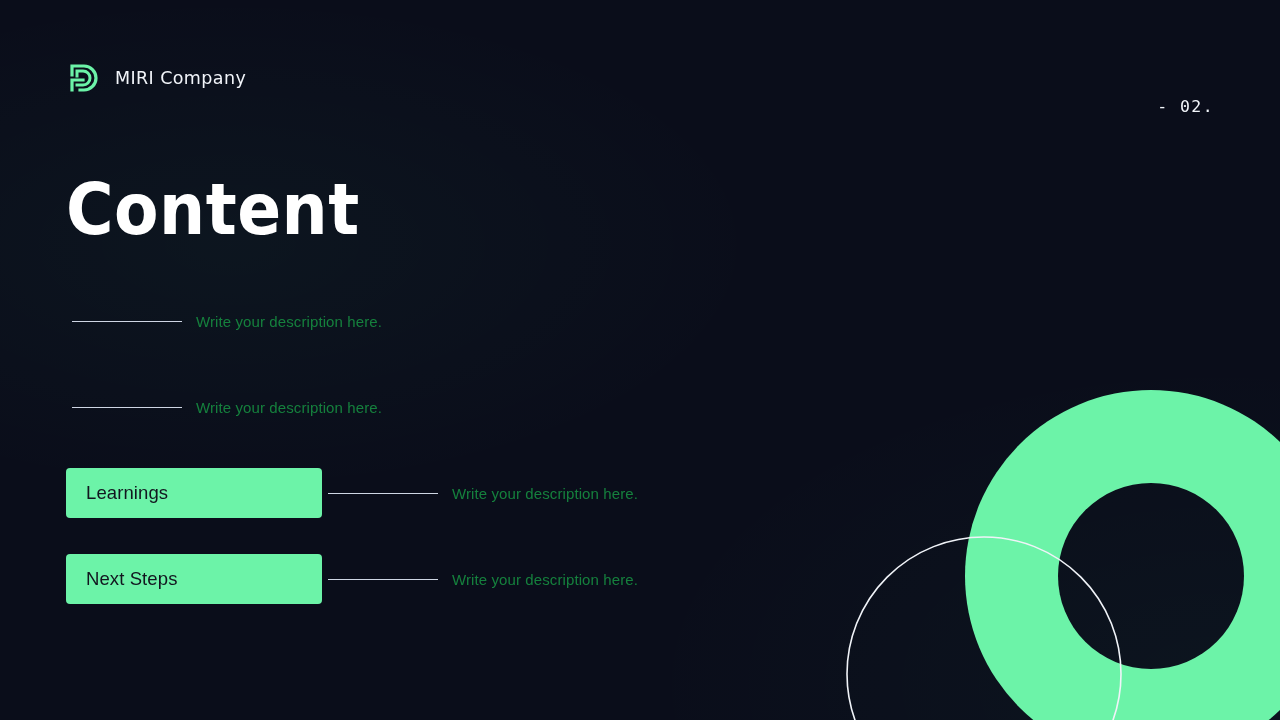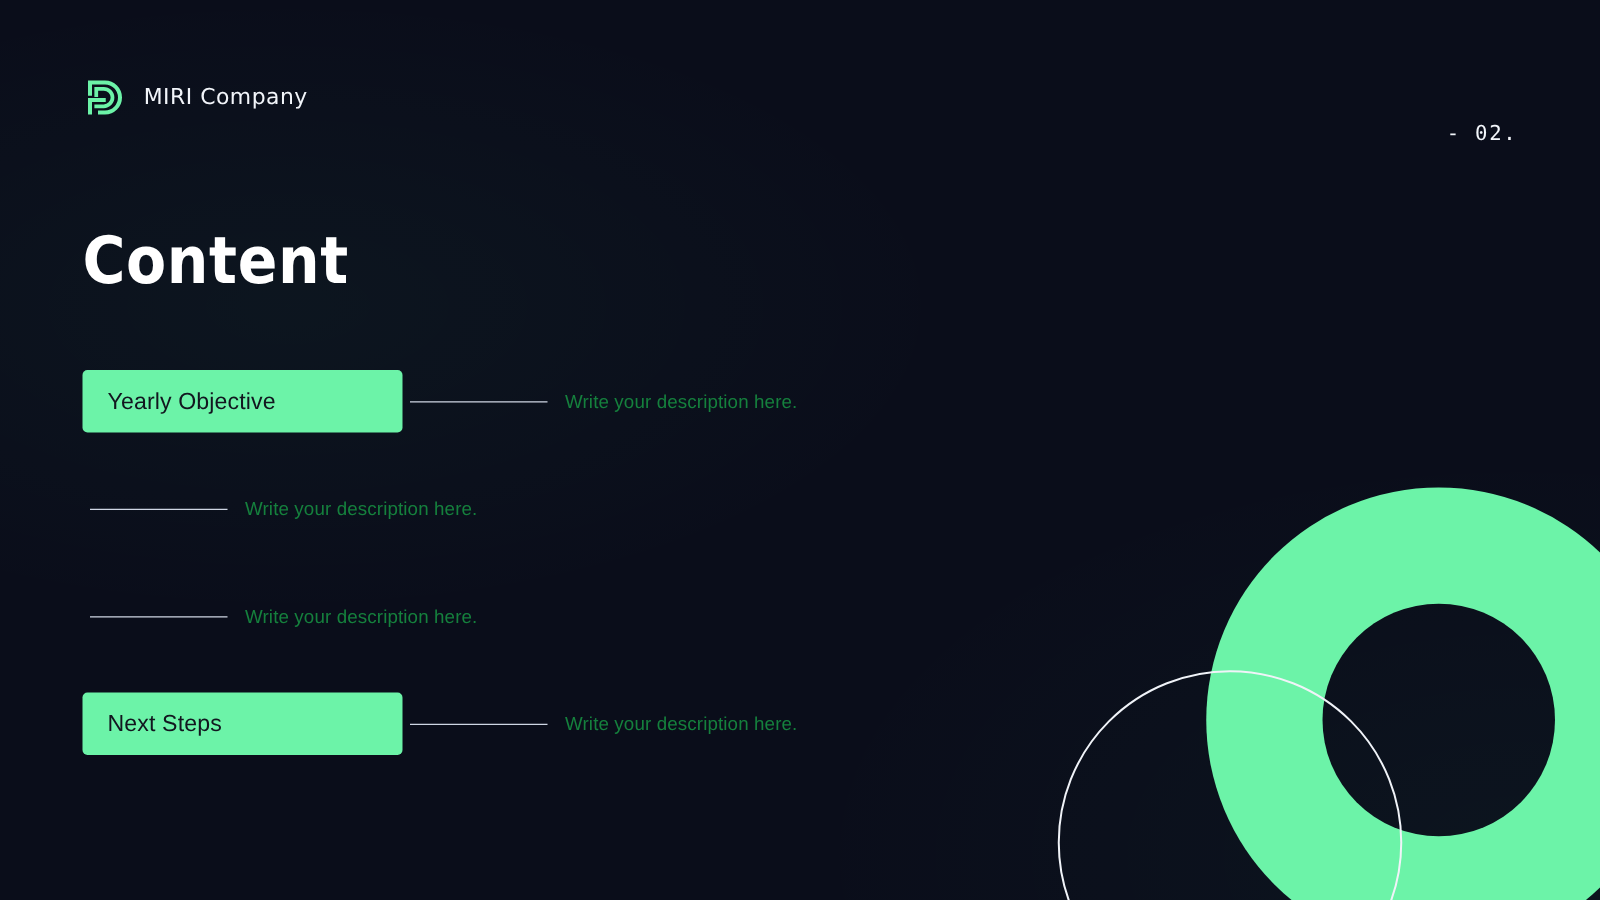--- a/index.html
+++ b/index.html
@@ -77,21 +77,21 @@
     z-index: 3;
     margin-top: 47px;
   }
 
   
   .page-title {
     position: absolute;
     left: 66px;
     top: 174px;
     color: #ffffff;
-    font-size: 52px;
+    font-size: 72px;
     line-height: 70px;
     font-weight: bold;
     letter-spacing: 0.5px;
     font-family: "DejaVu Sans", sans-serif;
     font-stretch: semi-condensed;
     z-index: 3;
   }
 
   
   .rows {
@@ -173,33 +173,33 @@
   <span class="brand-name">MIRI Company</span>
 </div>
 
 <div class="page-number">- 02.</div>
 
 <h1 class="page-title">Content</h1>
 
 <div class="rows">
 
   <div class="row">
+    <div class="connector"></div>
+    <div class="row-desc">Write your description here.</div>
+  </div>
+
+  <div class="row">
+    <div class="connector"></div>
+    <div class="row-desc">Write your description here.</div>
+  </div>
+
+  <div class="row">
     <div class="chip">
-      <span class="chip-label">Yearly Objective</span>
+      <span class="chip-label">Learnings</span>
     </div>
-    <div class="connector"></div>
-    <div class="row-desc">Write your description here.</div>
-  </div>
-
-  <div class="row">
-    <div class="connector"></div>
-    <div class="row-desc">Write your description here.</div>
-  </div>
-
-  <div class="row">
     <div class="connector"></div>
     <div class="row-desc">Write your description here.</div>
   </div>
 
   <div class="row">
     <div class="chip">
       <span class="chip-label">Next Steps</span>
     </div>
     <div class="connector"></div>
     <div class="row-desc">Write your description here.</div>

